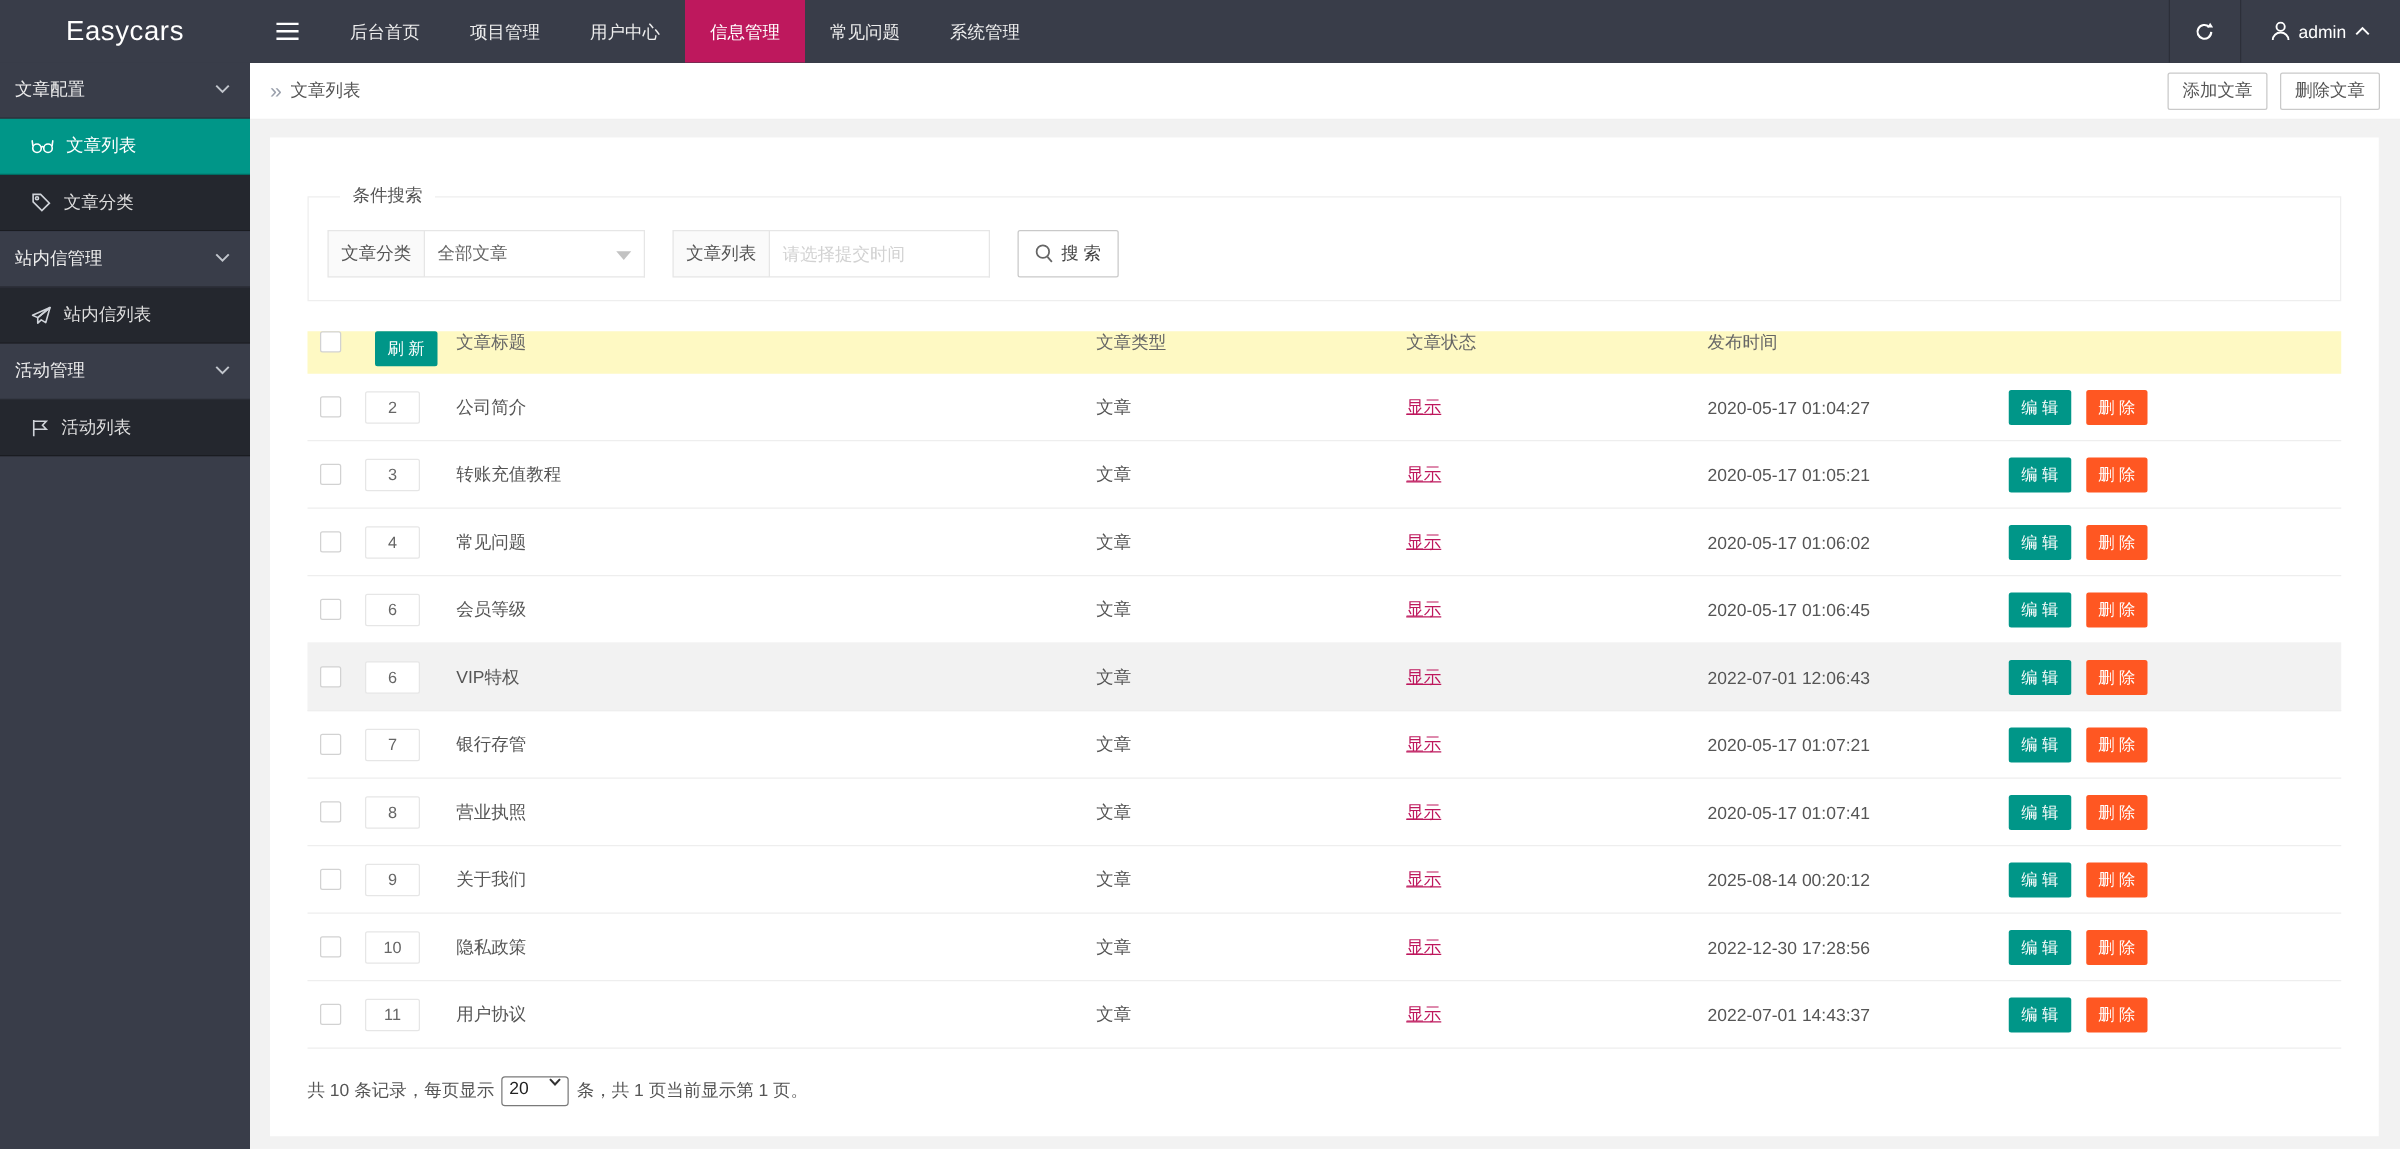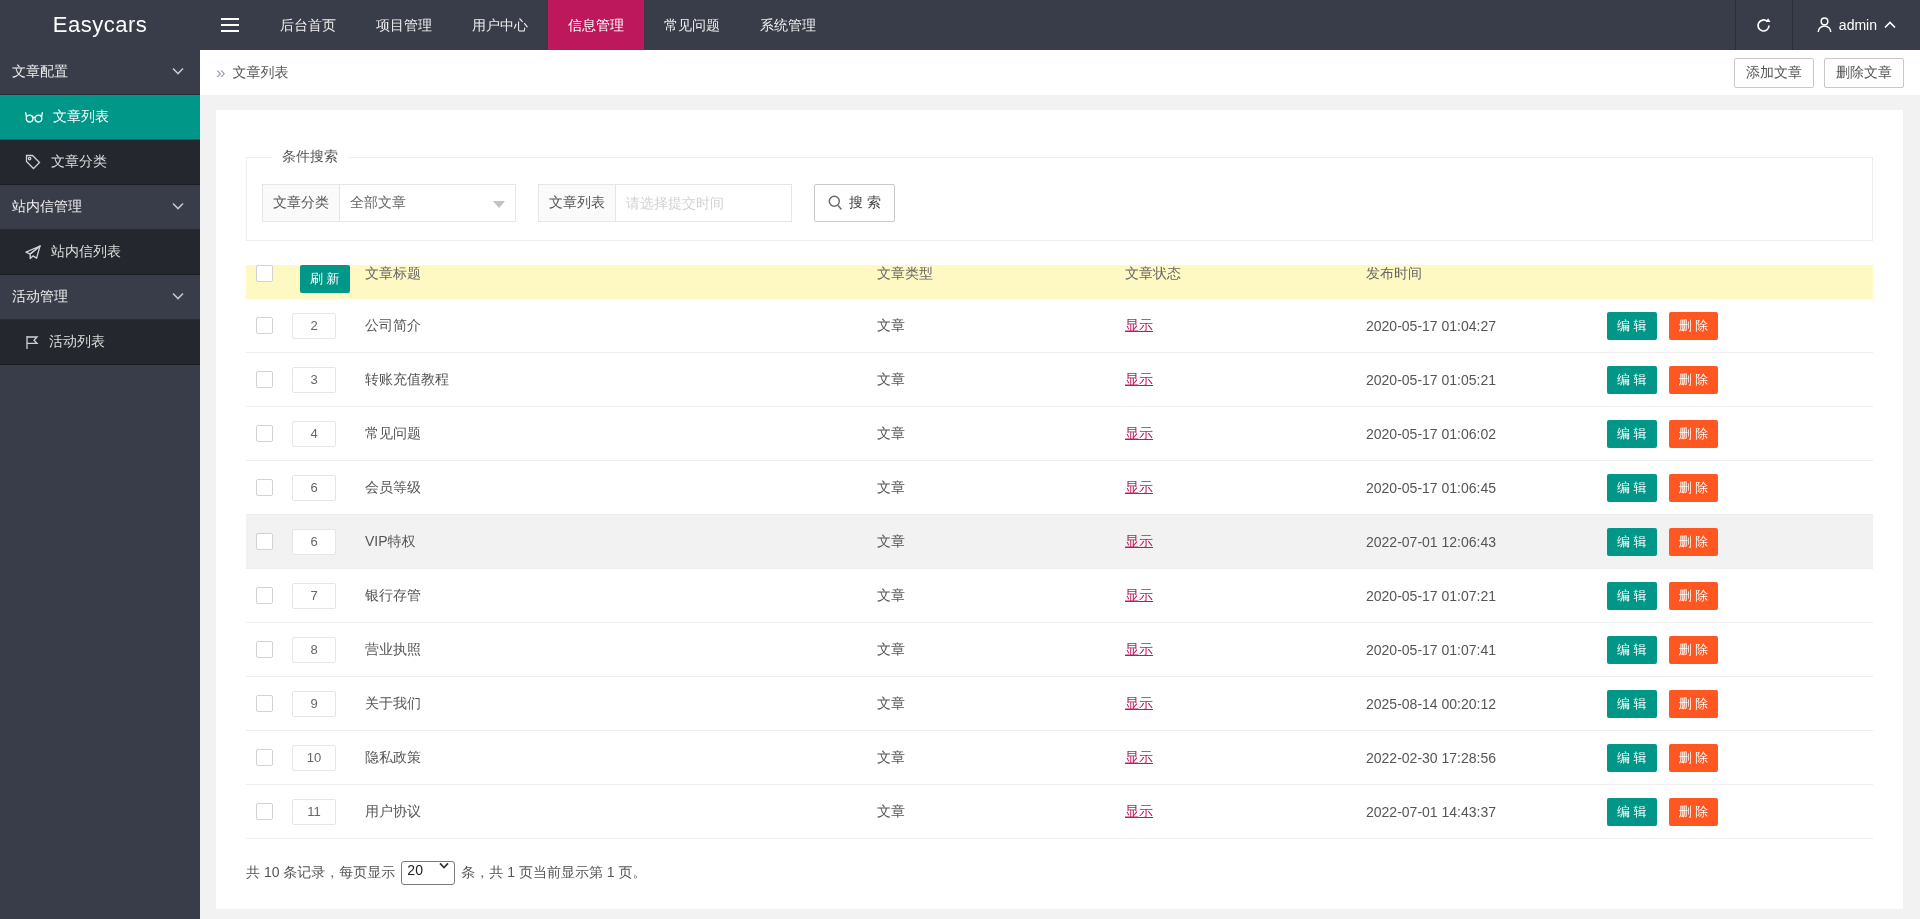--- a/index.html
+++ b/index.html
@@ -468,21 +468,21 @@
     <div class="col col-title">
               <span>隐私政策</span>
             </div>
     <div class="col col-type">
               <span>文章</span>
             </div>
     <div class="col col-status">
               <a class="status-link">显示</a>
             </div>
     <div class="col col-time">
-              <span>2022-02-30 17:28:56</span>
+              <span>2022-12-30 17:28:56</span>
             </div>
     <div class="col col-actions">
       <button class="btn-teal">编 辑</button>
       <button class="btn-red">删 除</button>
     </div>
   </div>
           <div class="trow">
     <div class="col col-check">
               <span class="checkbox"></span>
             </div>

